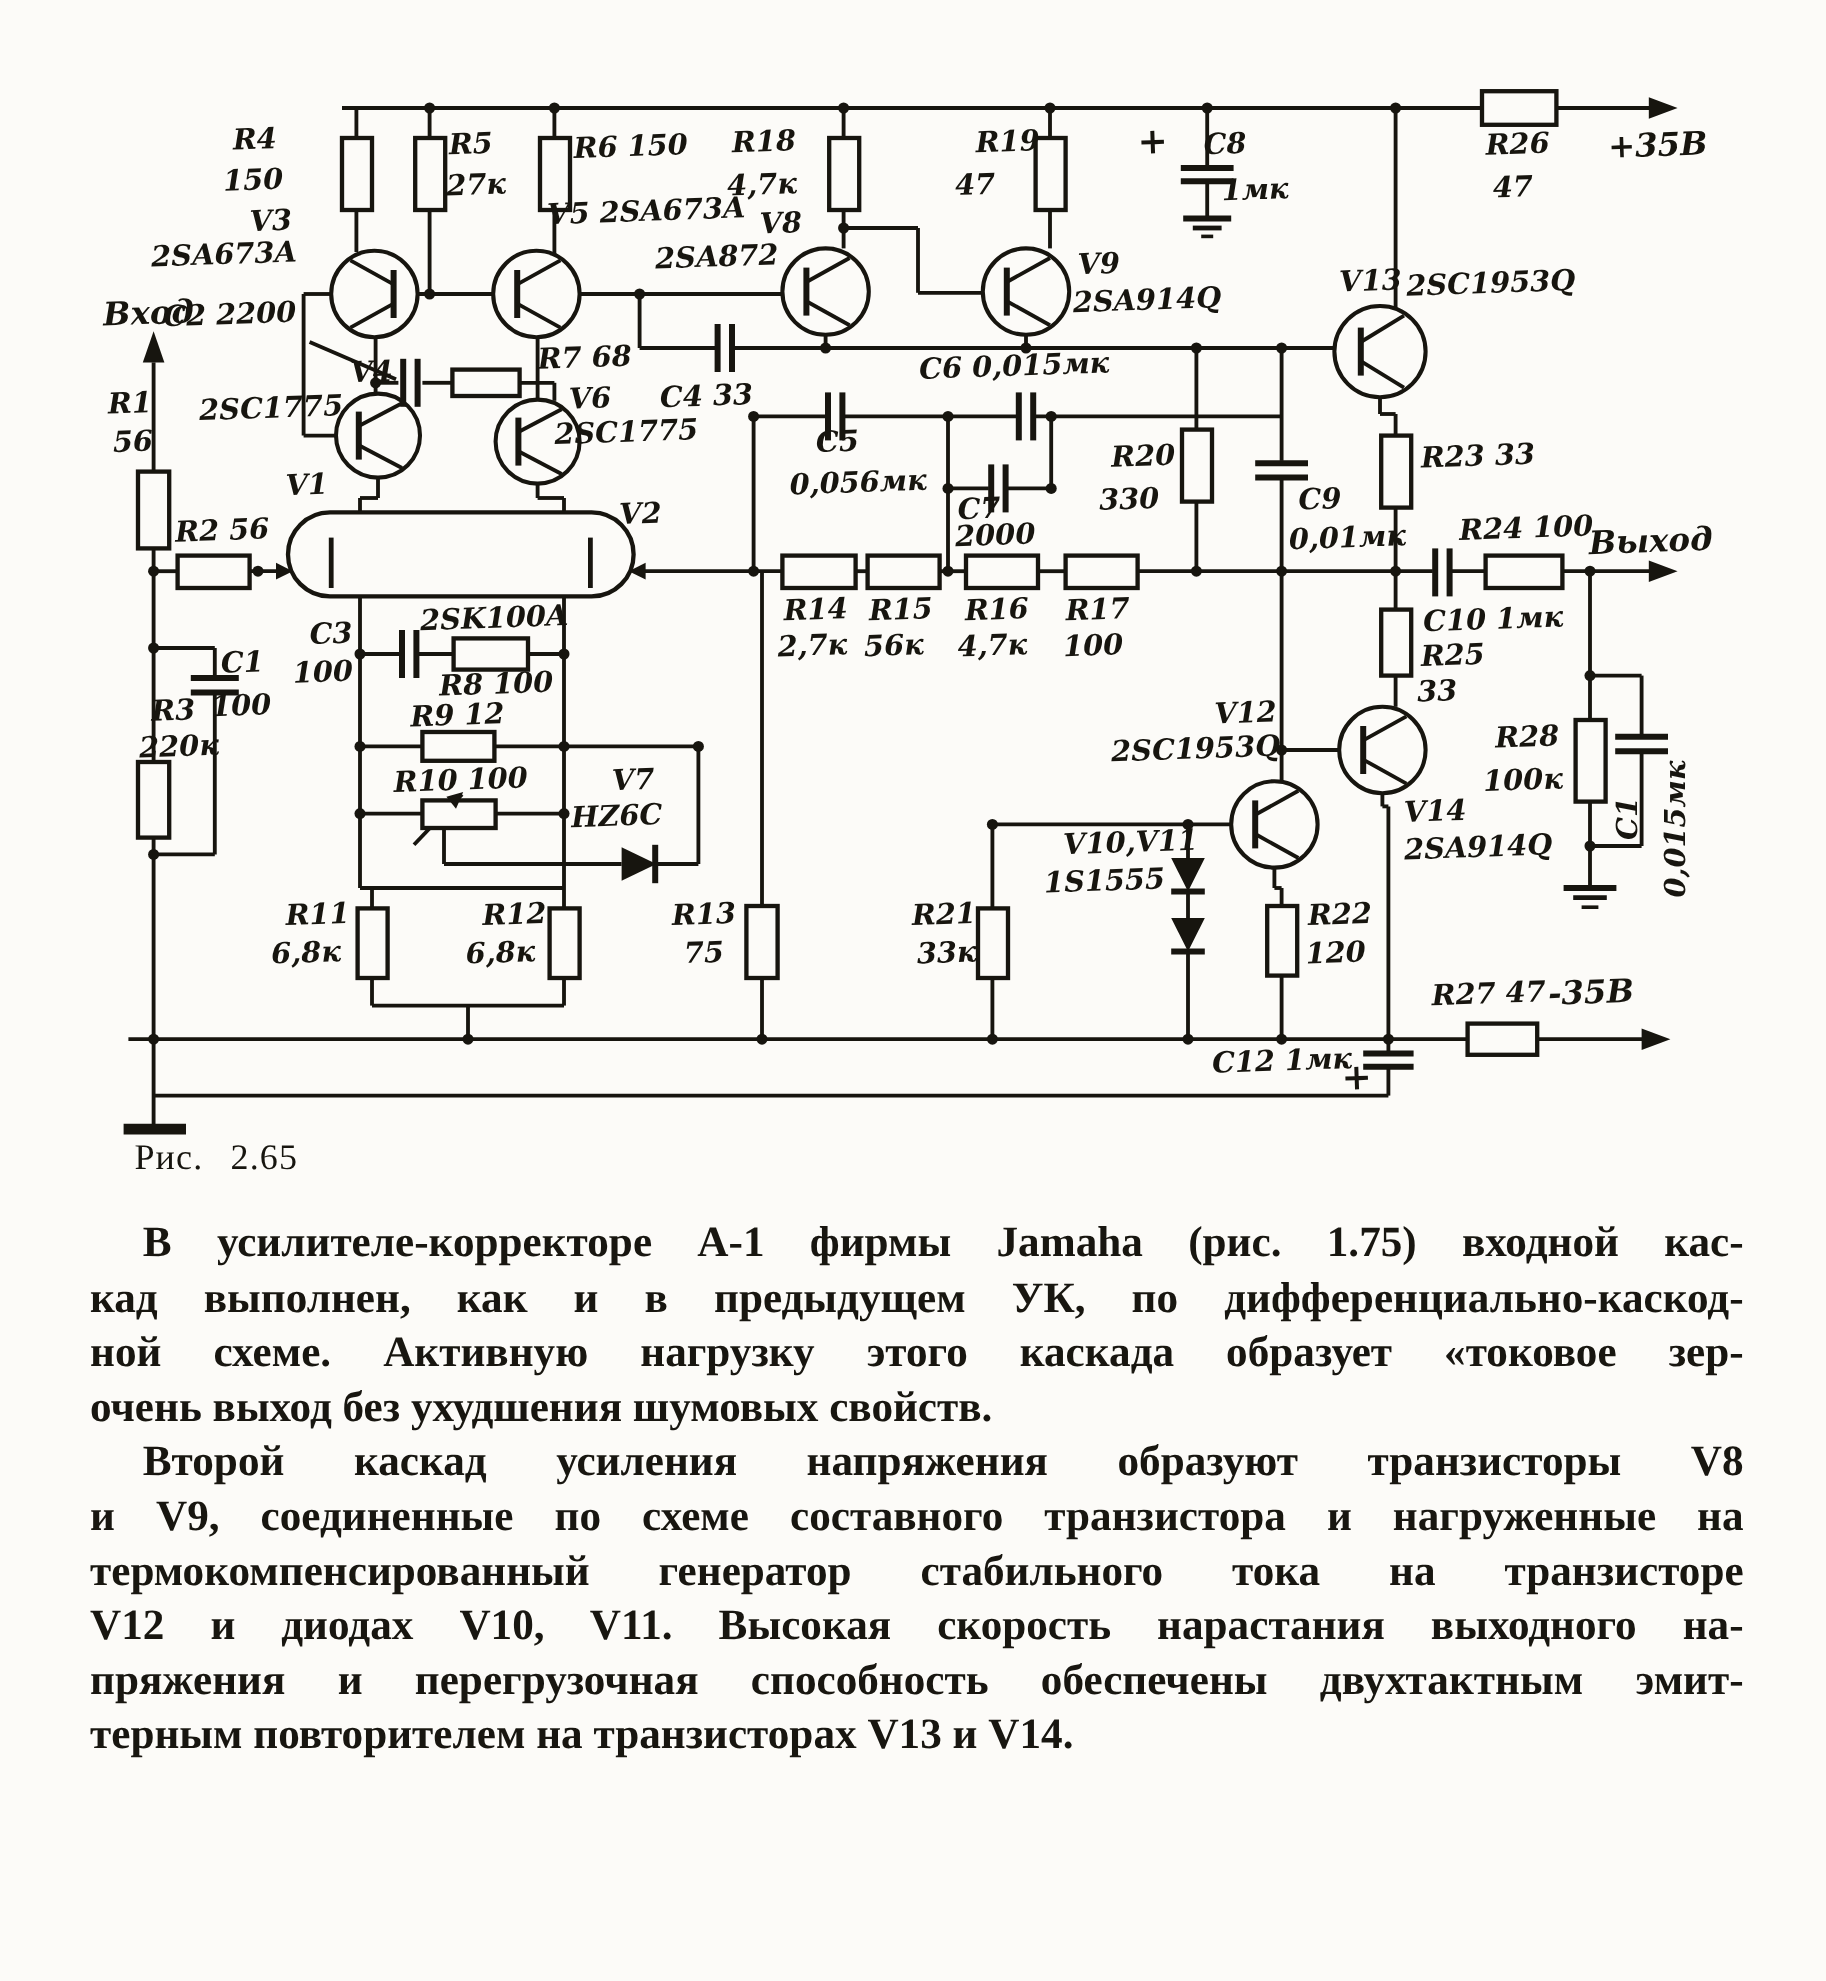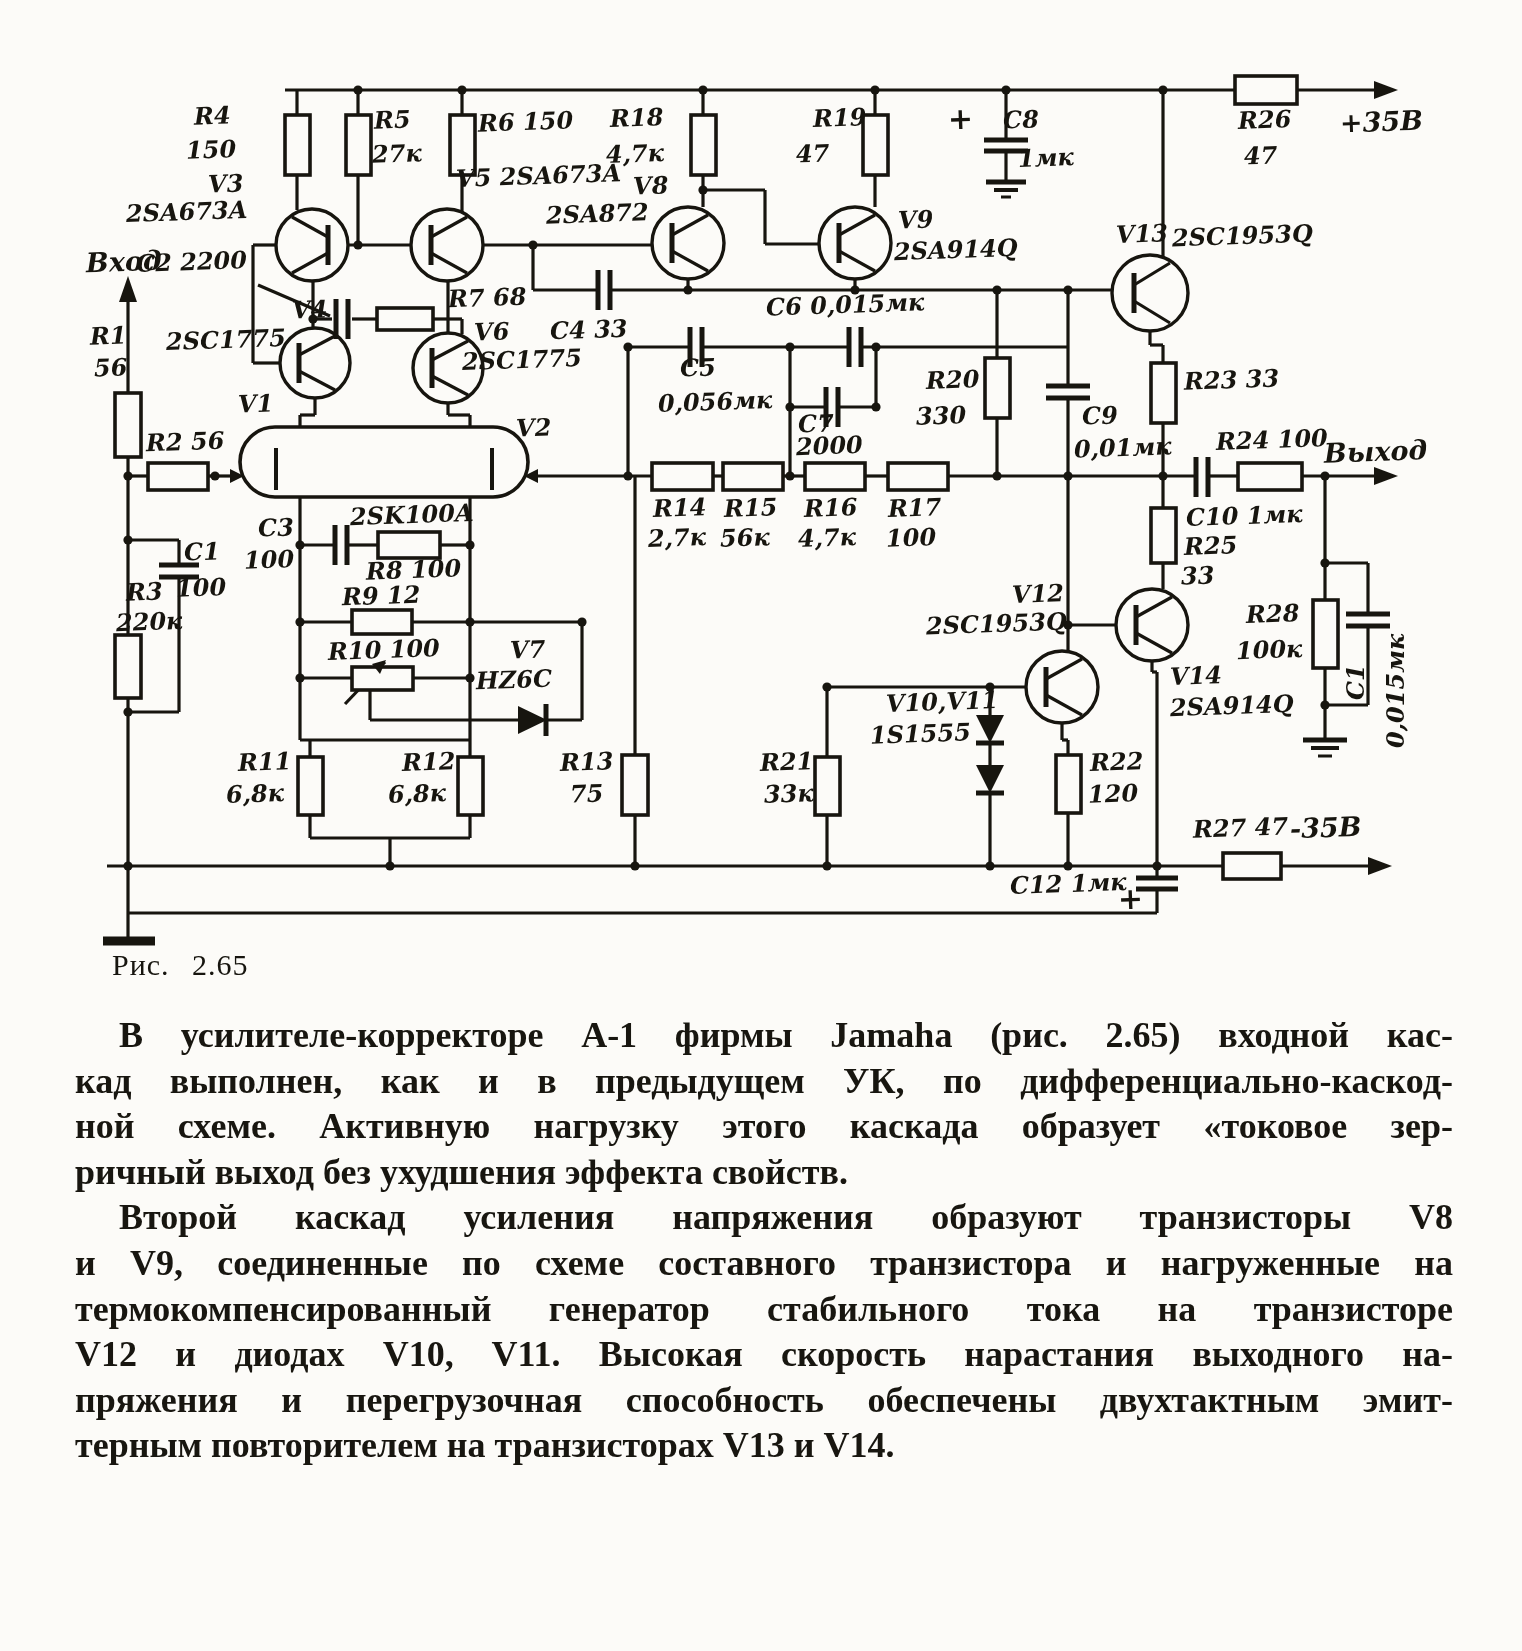--- a/index.html
+++ b/index.html
@@ -400,24 +400,24 @@
         <span class="slabel rot" style="left: 1344px; top: 700px; font-size: 24px;">C1</span>
         <span class="slabel rot" style="left: 1384px; top: 748px; font-size: 24px;">0,015мк</span>
         <span class="slabel" style="left: 1010px; top: 872px;">C12 1мк</span>
         <span class="slabel" style="left: 1118px; top: 884px; font-size: 30px;">+</span>
         <span class="slabel" style="left: 1193px; top: 816px;">R27 47</span>
         <span class="slabel" style="left: 1290px; top: 814px; font-size: 27px;">-35В</span>
       </div>
   </div>
   <div id="caption">Рис. 2.65</div>
   <div id="bodytext">
-      <div class="tline indent">В усилителе-корректоре А-1 фирмы Jamaha (рис. 2.65) входной кас-</div>
+      <div class="tline indent">В усилителе-корректоре А-1 фирмы Jamaha (рис. 1.75) входной кас-</div>
       <div class="tline">кад выполнен, как и в предыдущем УК, по дифференциально-каскод-</div>
       <div class="tline">ной схеме. Активную нагрузку этого каскада образует «токовое зер-</div>
-      <div class="tline lastline">ричный выход без ухудшения эффекта свойств.</div>
+      <div class="tline lastline">очень выход без ухудшения шумовых свойств.</div>
       <div class="tline indent">Второй каскад усиления напряжения образуют транзисторы V8</div>
       <div class="tline">и V9, соединенные по схеме составного транзистора и нагруженные на</div>
       <div class="tline">термокомпенсированный генератор стабильного тока на транзисторе</div>
       <div class="tline">V12 и диодах V10, V11. Высокая скорость нарастания выходного на-</div>
       <div class="tline">пряжения и перегрузочная способность обеспечены двухтактным эмит-</div>
       <div class="tline lastline">терным повторителем на транзисторах V13 и V14.</div>
     </div>
 </div>
 
 </body></html>

